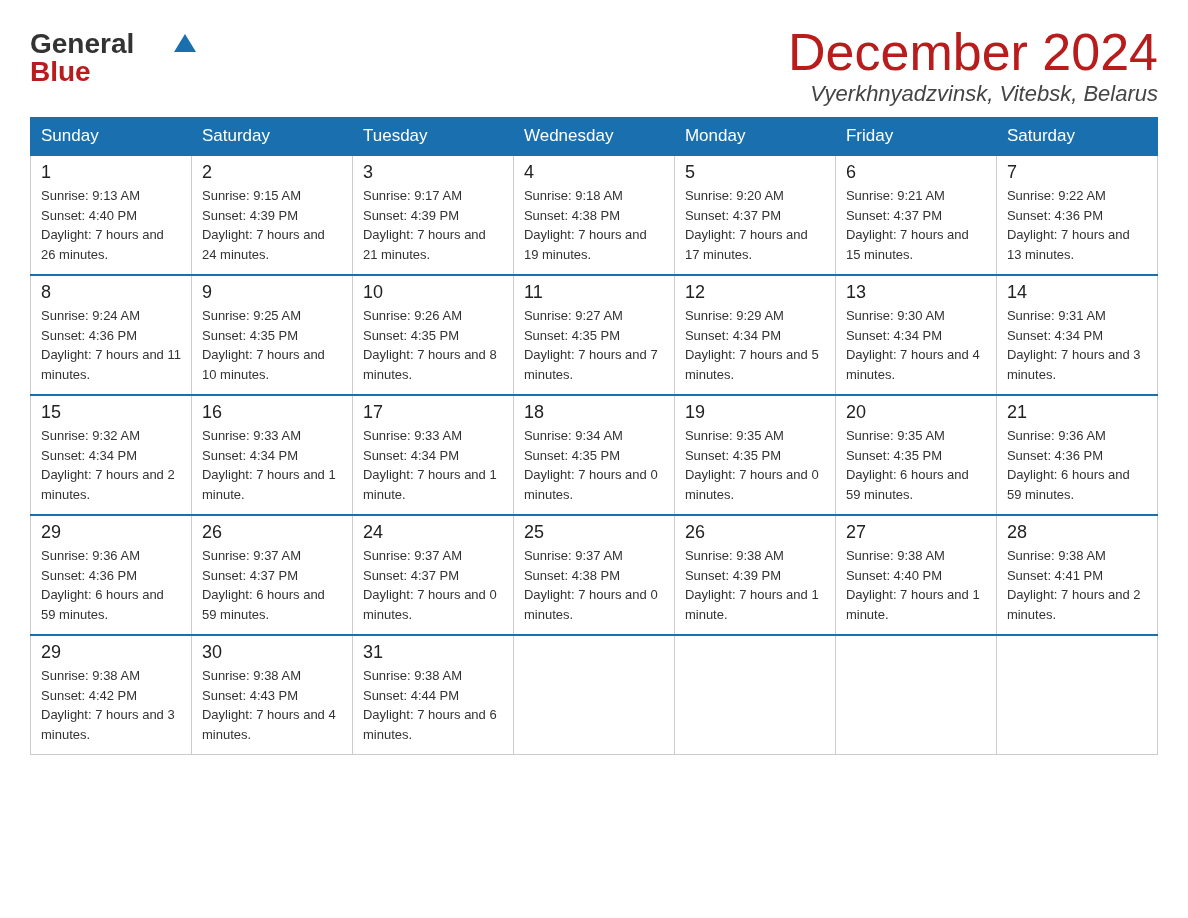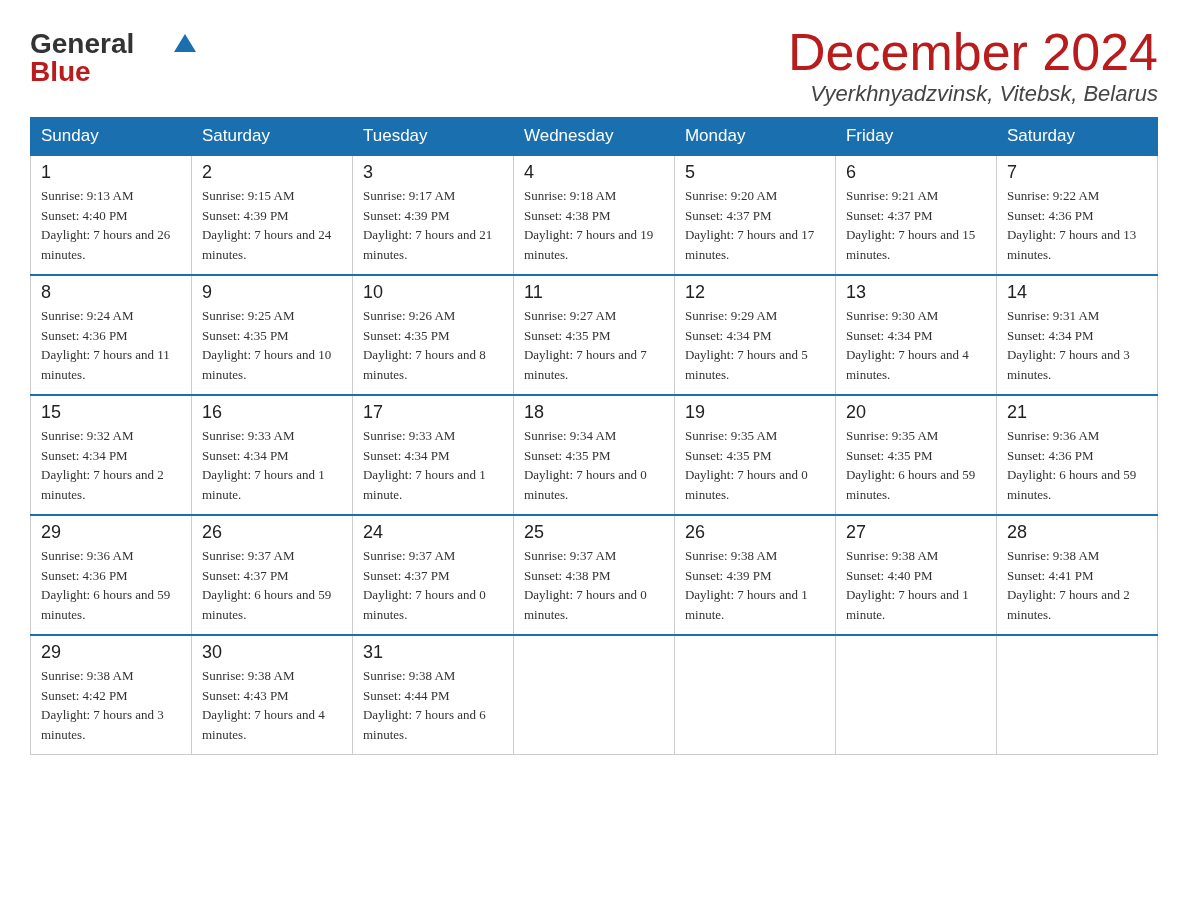--- a/index.html
+++ b/index.html
@@ -81,21 +81,20 @@
       font-size: 18px;
       font-weight: normal;
       color: #222;
       display: block;
       margin-bottom: 3px;
     }
     .day-info {
       font-size: 13px;
       line-height: 1.5;
       color: #333;
-      font-family: Liberation Serif, serif;
     }
     .week-row td {
       border-top: 2px solid #1a6faf;
     }
     .empty-cell {
       background: #fff;
     }
   </style>
 </head>
 <body>

